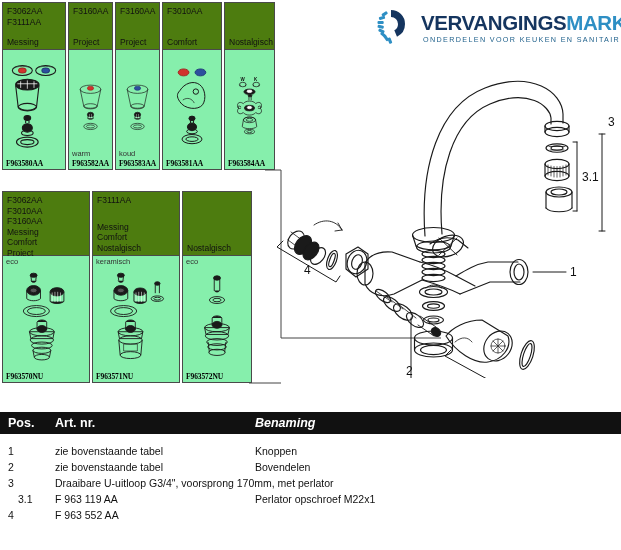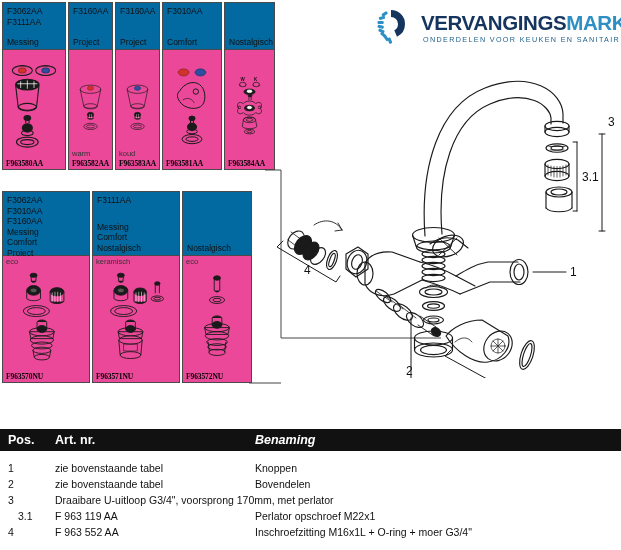--- a/index.html
+++ b/index.html
@@ -16,46 +16,46 @@
   
   .parts-table{position:absolute;display:flex;}
   .pcol{display:flex;flex-direction:column;margin-right:2px;}
   .pcol:last-child{margin-right:0;}
   .phead{
     border:1px solid #4a4a4a;
     box-sizing:border-box;
     padding:3px 4px 2px 4px;
     font-size:8.5px;line-height:10.5px;
     display:flex;flex-direction:column;justify-content:space-between;
-    background:#0369a1;
+    background:#4d7c0f;
   }
   .phead .codes span{display:block;white-space:nowrap;}
   .phead .fam span{display:block;white-space:nowrap;}
   .pbody{
     border:1px solid #4a4a4a;border-top:none;
     box-sizing:border-box;
-    position:relative;background:#ec4899;
+    position:relative;background:#86efac;
     overflow:hidden;
   }
   .ptop-label{
     position:absolute;left:3px;top:1px;
     font-size:7.5px;color:#333;
   }
   .pbot-label{
     position:absolute;left:3px;bottom:1px;
     font-size:7.5px;font-weight:bold;color:#000;letter-spacing:-.1px;font-family:Liberation Serif, serif;
   }
   .pmid-label{
     position:absolute;left:3px;bottom:11px;
     font-size:7.5px;color:#333;
   }
   .art{position:absolute;left:0;top:0;width:100%;height:100%;}
 
   
-  .legend{position:absolute;left:0;top:429px;width:621px;}
+  .legend{position:absolute;left:0;top:412px;width:621px;}
   .legend-head{
     background:#111;color:#fff;height:22px;
     display:flex;align-items:center;
     font-size:12.5px;font-weight:bold;
   }
   .lh-pos{width:55px;padding-left:8px;box-sizing:border-box;}
   .lh-art{width:200px;box-sizing:border-box;}
   .lh-ben{flex:1;box-sizing:border-box;font-style:italic;}
   .legend-rows{padding-top:9px;}
   .lrow{display:flex;font-size:10.5px;line-height:16px;color:#111;}
@@ -566,18 +566,17 @@
           <div class="lr-ben">Draaibare U-uitloop G3/4", voorsprong 170mm, met perlator</div>
         </div>
         <div class="lrow">
           <div class="lr-pos indent">3.1</div>
           <div class="lr-art">F 963 119 AA</div>
           <div class="lr-ben">Perlator opschroef M22x1</div>
         </div>
         <div class="lrow">
           <div class="lr-pos">4</div>
           <div class="lr-art">F 963 552 AA</div>
-          <div class="lr-ben">Inschroefzitting M16x1L + O-ring + moer G3/4"</div>
         </div>
       </div>
   </div>
 
 </div>
 
 </body></html>

